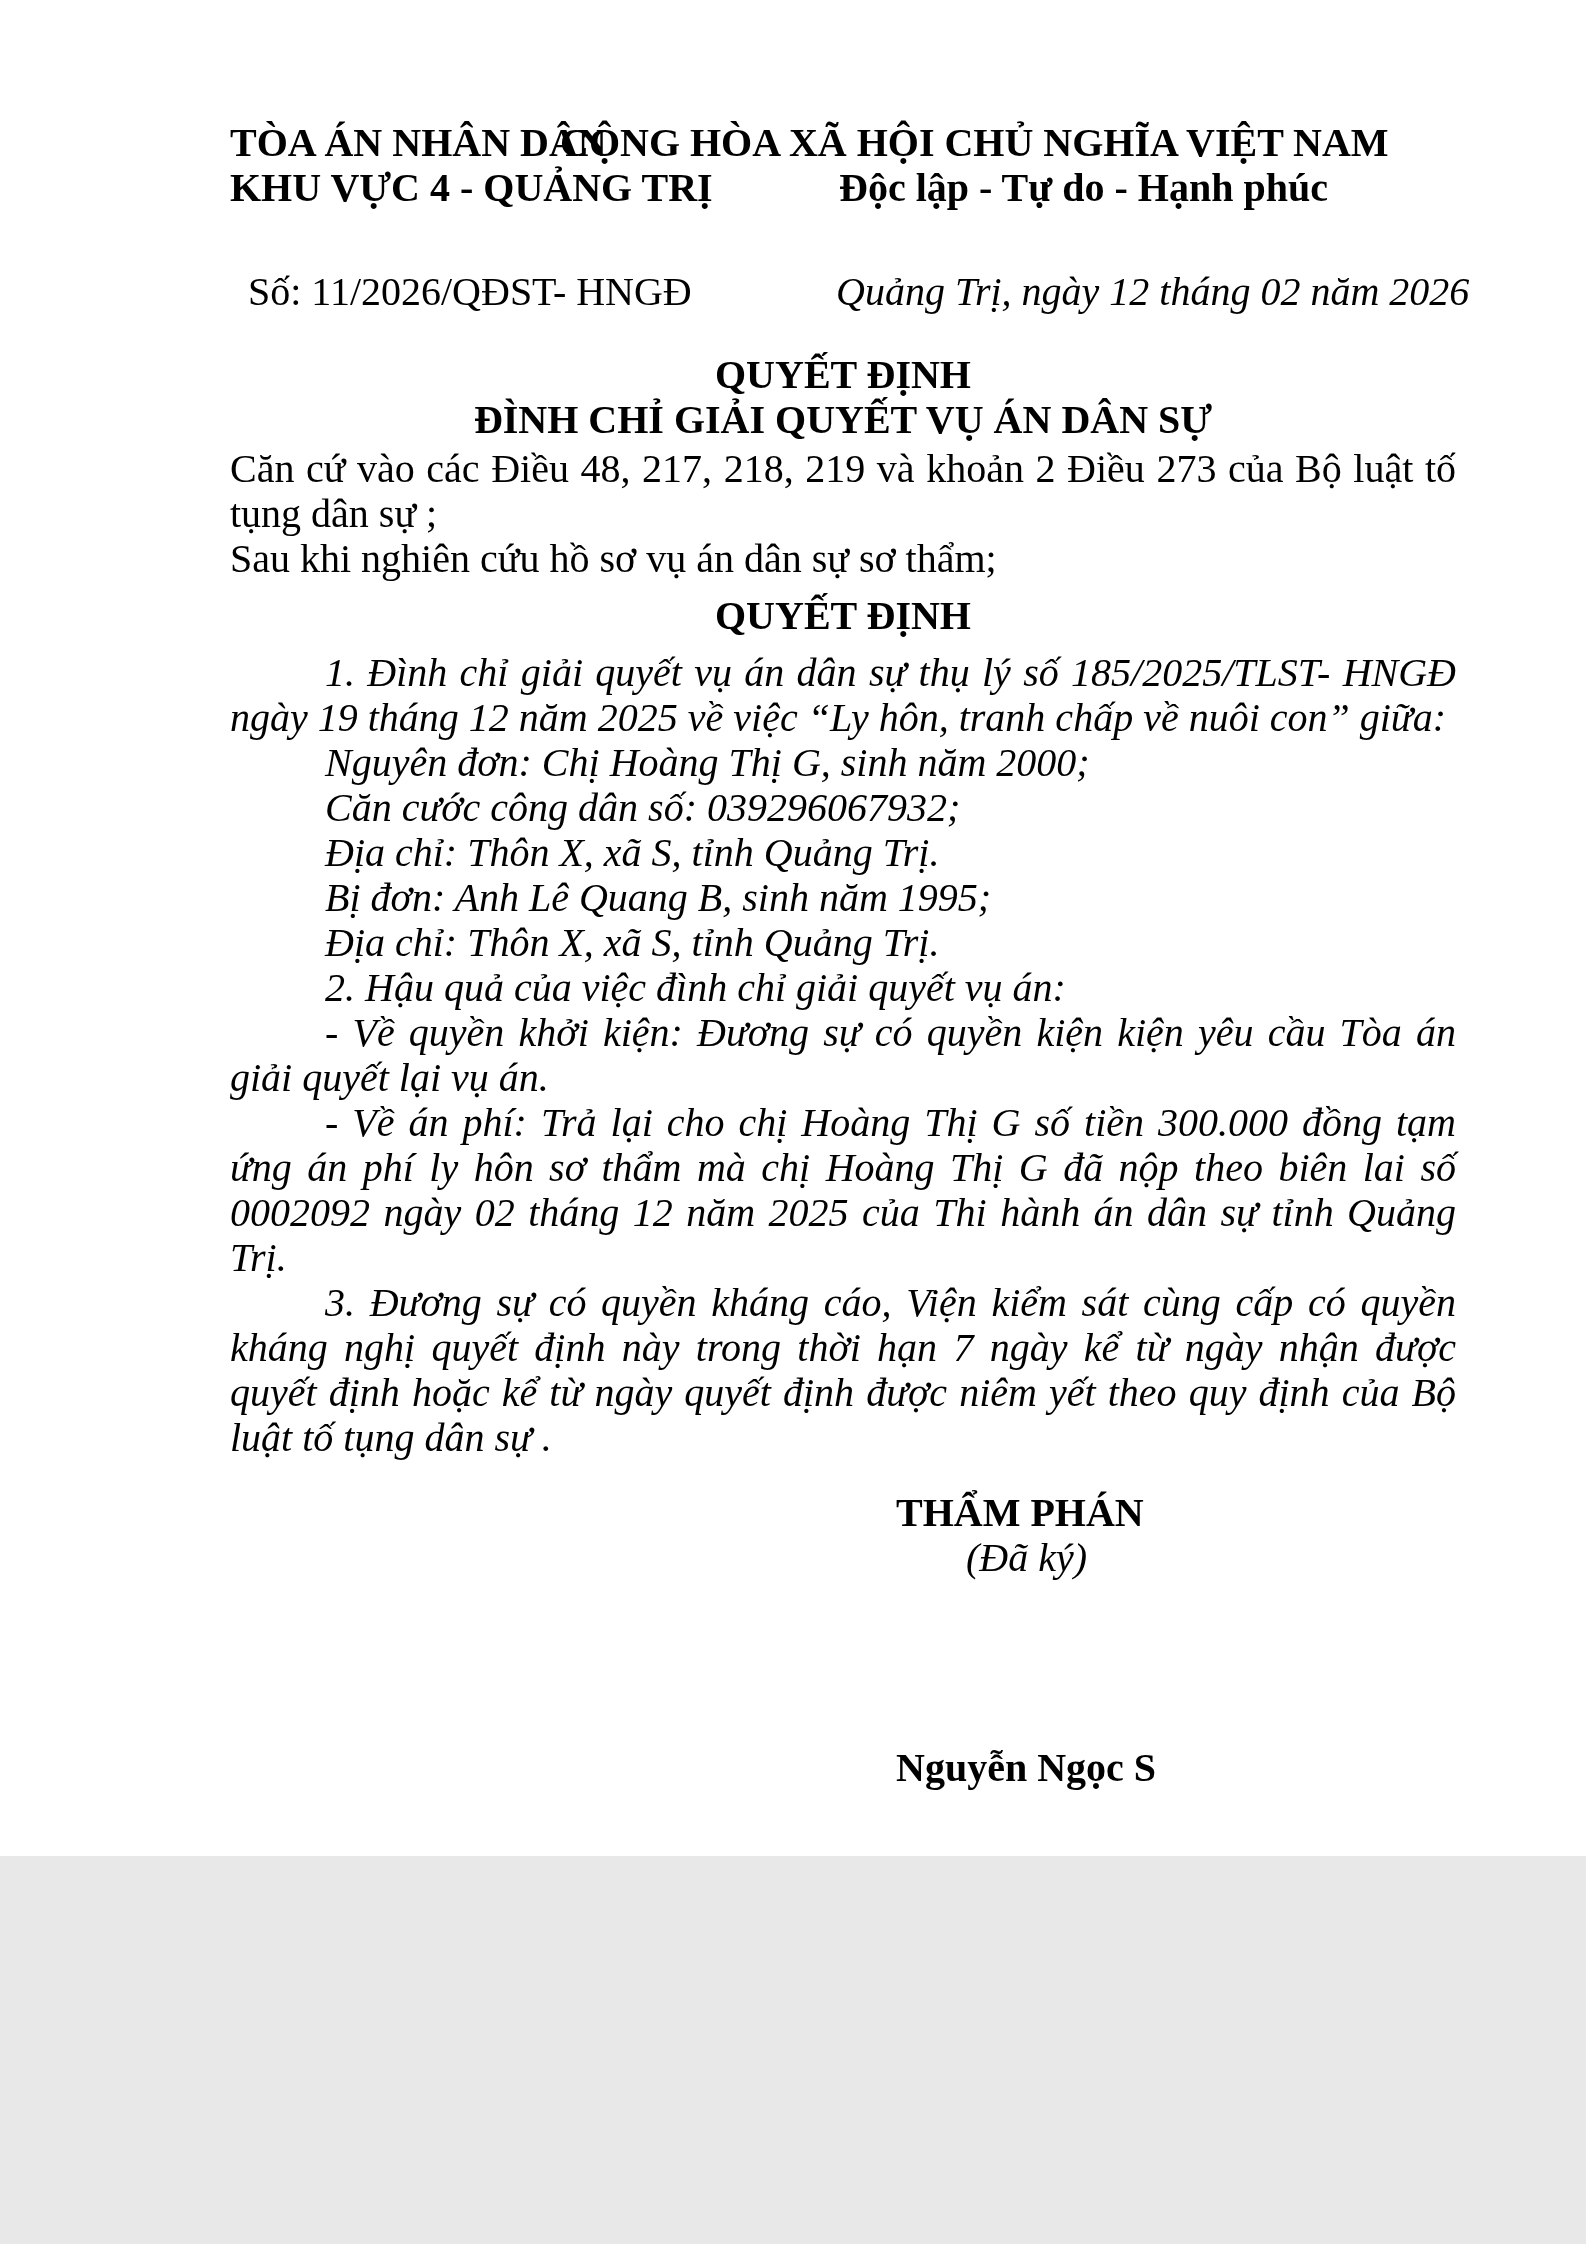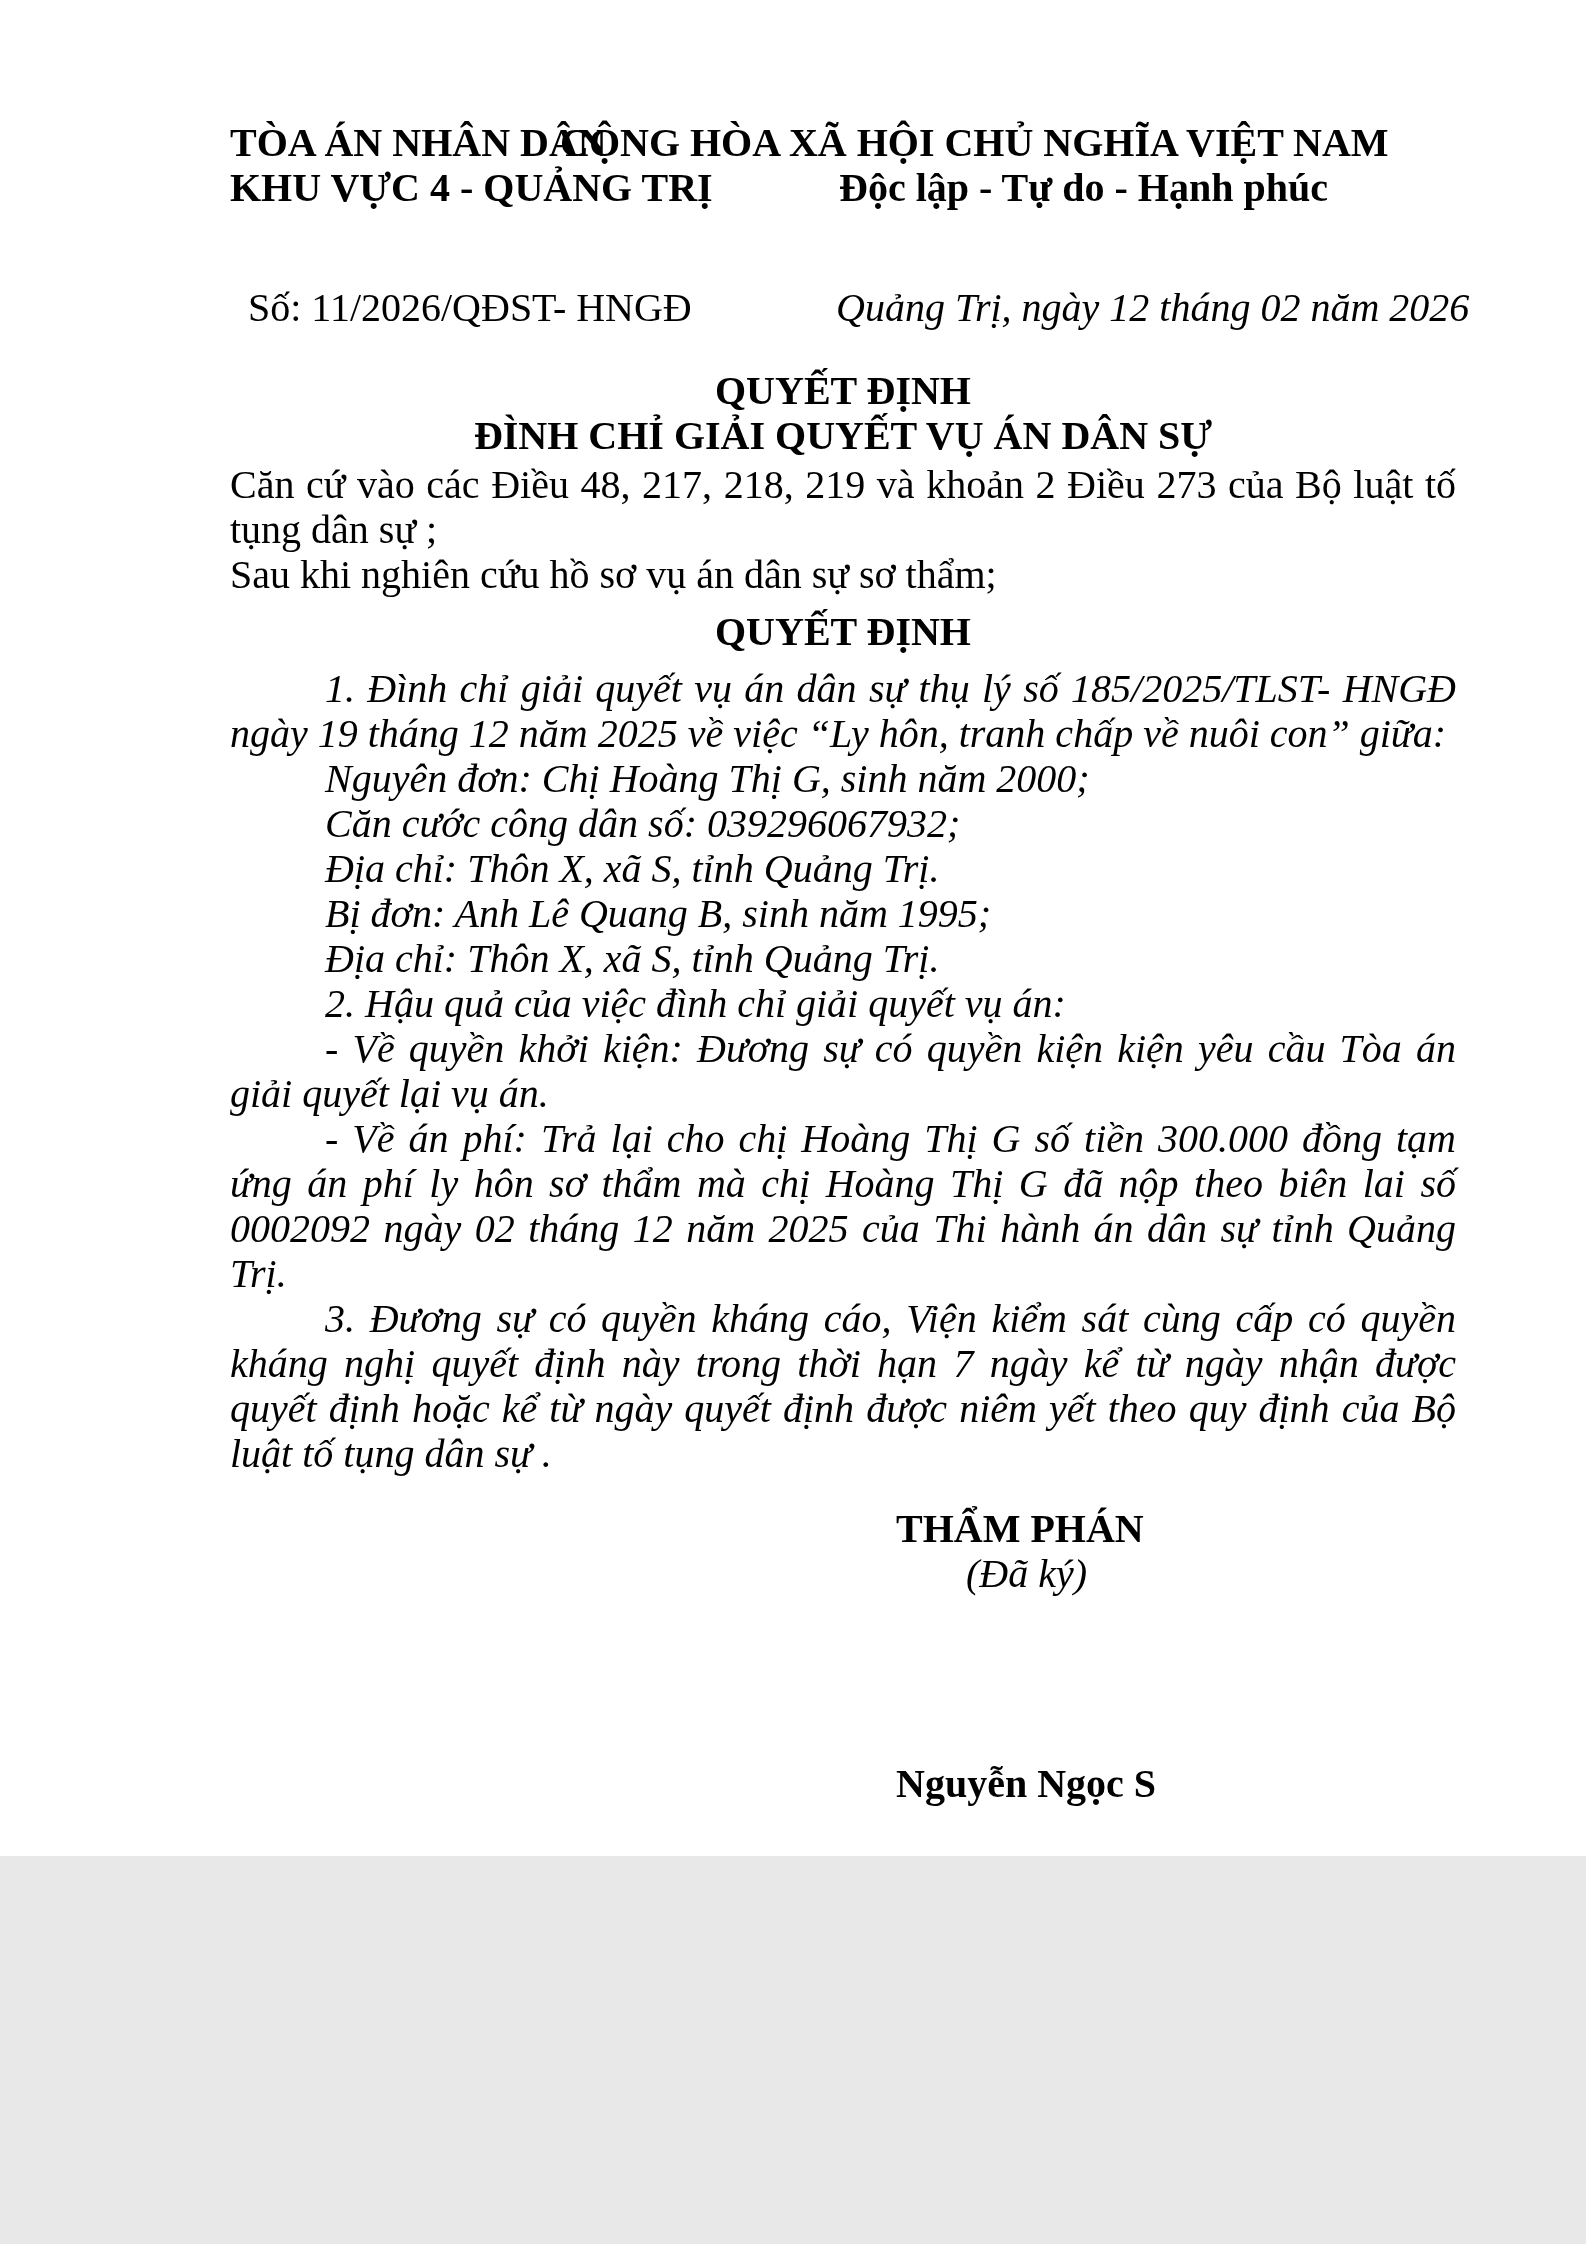--- a/index.html
+++ b/index.html
@@ -16,21 +16,21 @@
     overflow:hidden;
   }
   .b{font-weight:bold;}
   .i{font-style:italic;}
   .hdr{position:relative;height:90px;}
   .hdr span{position:absolute;white-space:nowrap;}
   .h1l{left:0;top:0;}
   .h1r{left:330px;top:0;}
   .h2l{left:0;top:45px;}
   .h2r{left:609px;top:45px;}
-  .num-row{position:relative;height:45px;margin-top:75px;}
+  .num-row{position:relative;height:45px;margin-top:59px;}
   .num-row span{position:absolute;white-space:nowrap;}
   .doc-num{left:18px;top:0;}
   .place-date{left:606px;top:0;}
   .title-block{margin-top:38px;text-align:center;}
   .title-block div{line-height:45px;}
   .preamble{margin-top:4px;}
   p.para{margin:0;text-align:justify;}
   p.ind{text-indent:95px;font-style:italic;}
   .mid-heading{margin:12px 0;text-align:center;font-weight:bold;}
   .sig{width:560px;margin:30px 0 0 auto;text-align:left;}

